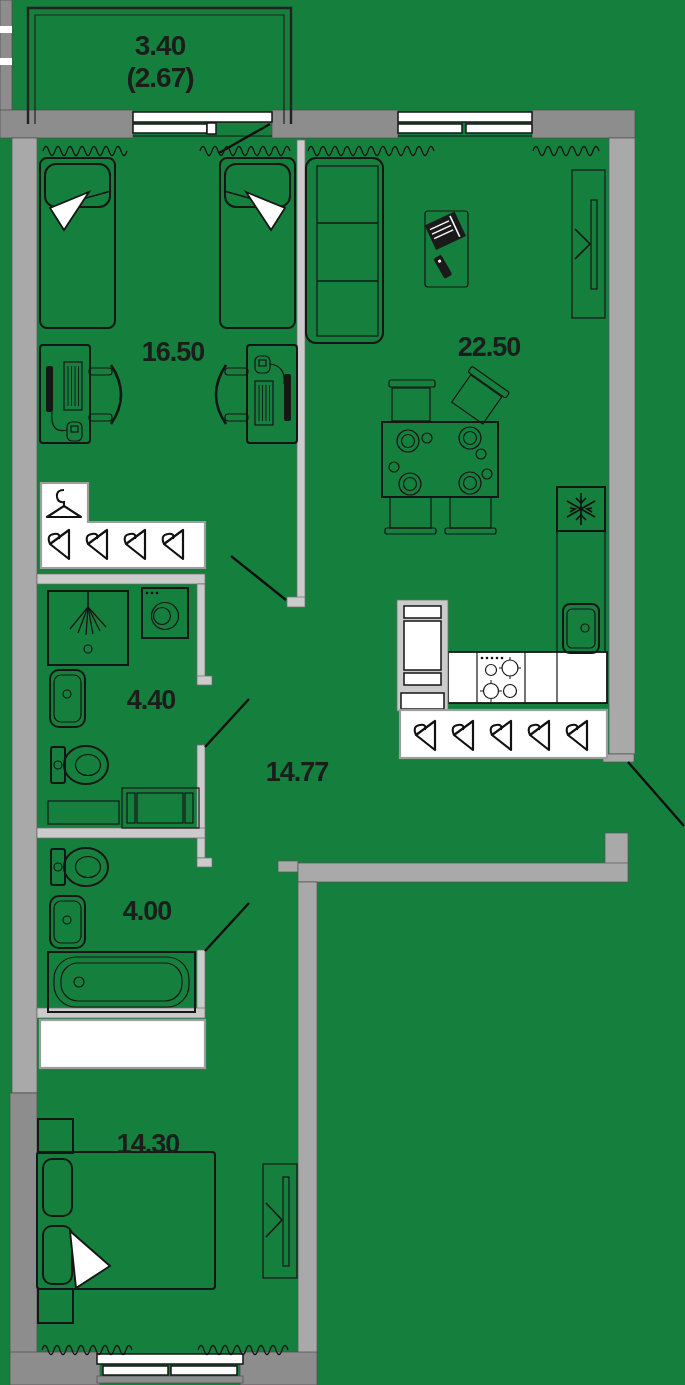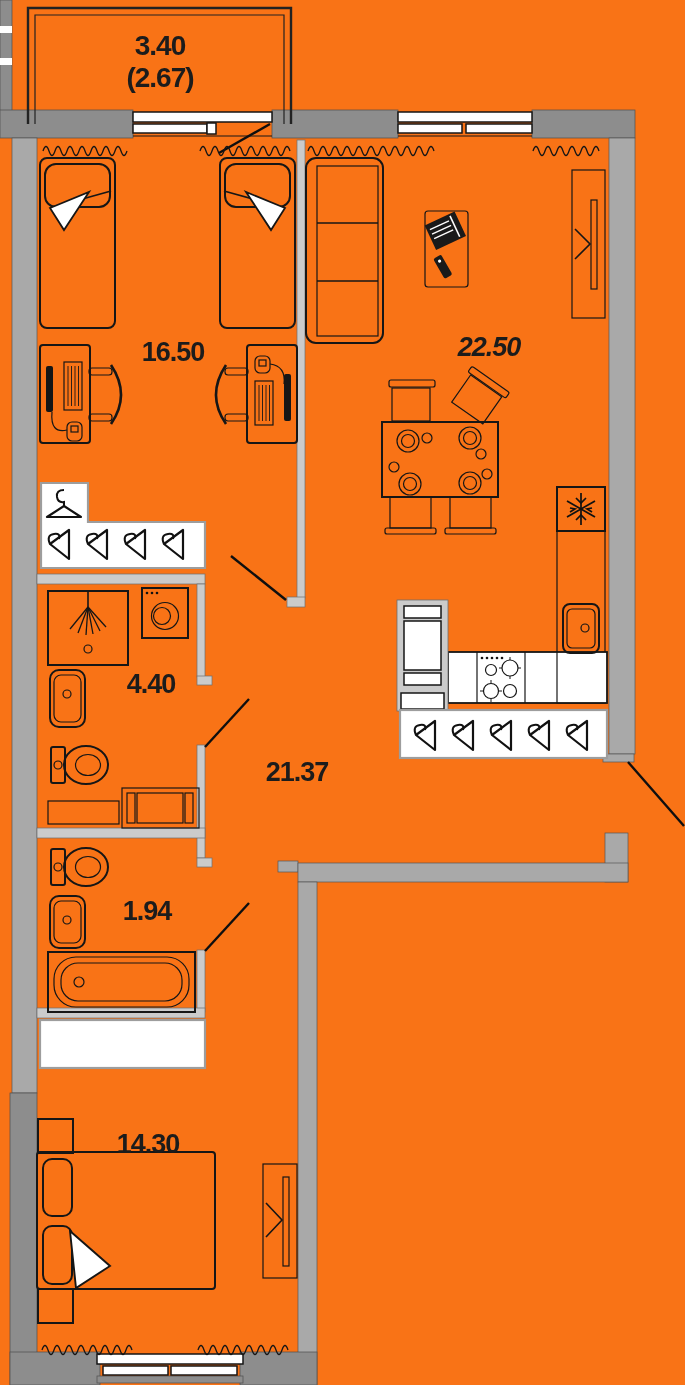--- a/index.html
+++ b/index.html
@@ -1,16 +1,16 @@
 <!DOCTYPE html>
 <html><head>
 <meta charset="utf-8">
 <style>
   html,body{margin:0;padding:0;background:#fff;}
-  .plan{position:relative;width:685px;height:1385px;background:#f97316;overflow:hidden;
+  .plan{position:relative;width:685px;height:1385px;background:#15803d;overflow:hidden;
         font-family:"Liberation Sans",sans-serif;}
   .plan svg{position:absolute;left:0;top:0;}
   .area-label{position:absolute;transform:translate(-50%,-50%);font-weight:700;
               font-size:27px;letter-spacing:-1px;color:#1c1c1c;white-space:nowrap;}
   .balcony-label{position:absolute;transform:translate(-50%,-50%);text-align:center;
               font-weight:700;font-size:28px;letter-spacing:-1px;color:#1c1c1c;line-height:32px;}
   
   .wd{fill:#8d8d8d;stroke:#4e4e4e;stroke-width:.7}
   .wm{fill:#a9a9a9;stroke:#565656;stroke-width:.7}
   .wp{fill:#cbcbcb;stroke:#6e6e6e;stroke-width:.7}
@@ -362,18 +362,18 @@
     <rect x="283" y="1177" width="6" height="89" class="s1" stroke-width="1.8"></rect>
     <path d="M266,1203 L282,1220 L266,1237" class="ln" stroke-width="1.6"></path>
   </g>
 </svg>
 
 <div class="balcony-label" style="left:160px;top:62px;">
   <div>3.40</div>
   <div>(2.67)</div>
 </div>
 <div class="area-label" style="left:173px;top:352px;">16.50</div>
-<div class="area-label" style="left:489px;top:347px;font-style:italic;">22.50</div>
-<div class="area-label" style="left:151px;top:684px;">4.40</div>
-<div class="area-label" style="left:297px;top:772px;">21.37</div>
-<div class="area-label" style="left:147px;top:911px;">1.94</div>
+<div class="area-label" style="left:489px;top:347px;">22.50</div>
+<div class="area-label" style="left:151px;top:700px;">4.40</div>
+<div class="area-label" style="left:297px;top:772px;">14.77</div>
+<div class="area-label" style="left:147px;top:911px;">4.00</div>
 <div class="area-label" style="left:148px;top:1144px;">14.30</div>
 </div>
 
 </body></html>

